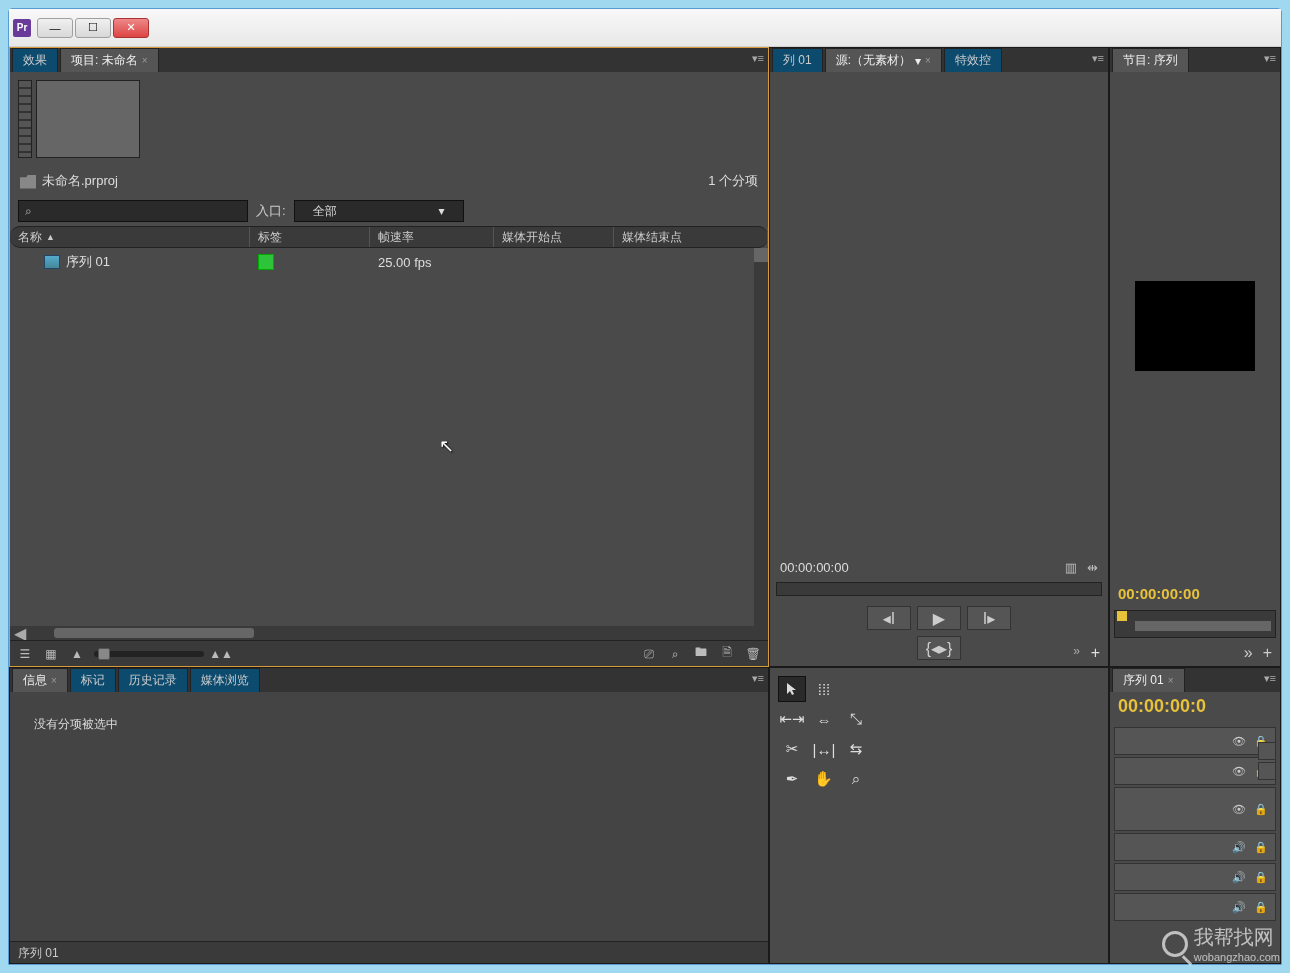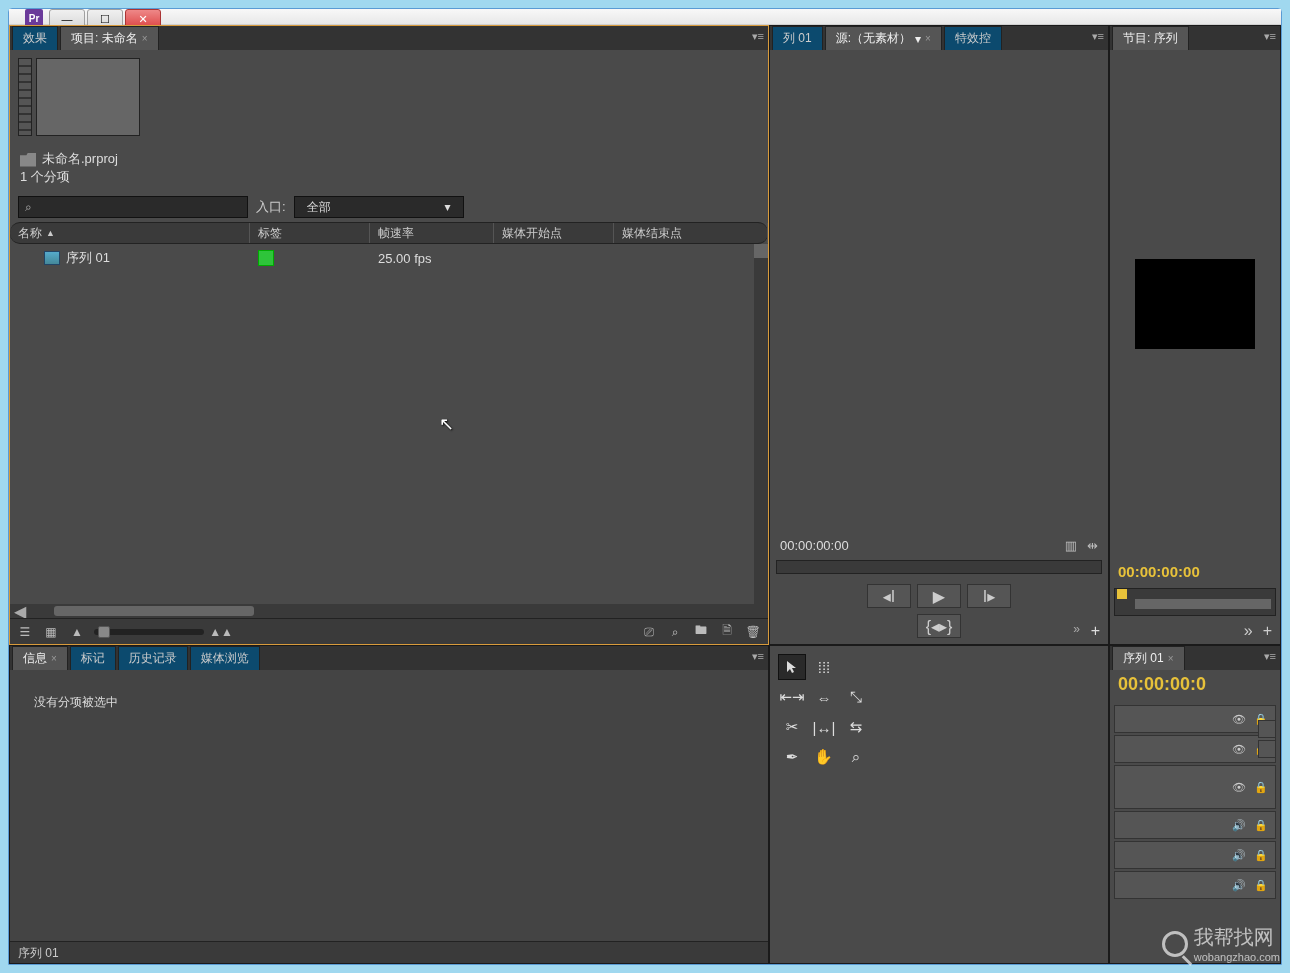--- a/index.html
+++ b/index.html
@@ -1,20 +1,20 @@
 <!DOCTYPE html>
 <html><head>
 <meta charset="utf-8">
 <style>
 * { margin: 0; padding: 0; box-sizing: border-box; font-family: "Microsoft YaHei", Arial, sans-serif; }
 body { background: #a0d8ef; width: 1290px; height: 973px; overflow: hidden; position: relative; }
 
 .window { position: absolute; top: 8px; left: 8px; right: 8px; bottom: 8px; background: #fff; border: 1px solid #5a9bd4; border-radius: 4px 4px 0 0; display: flex; flex-direction: column; }
 
-.titlebar { height: 16px; background: linear-gradient(#f8f8f8, #e8e8e8); display: flex; align-items: flex-start; padding: 0 16px; border-bottom: 1px solid #d0d0d0; }
+.titlebar { height: 38px; background: linear-gradient(#f8f8f8, #e8e8e8); display: flex; align-items: center; padding: 0 4px; border-bottom: 1px solid #d0d0d0; }
 .app-icon { width: 18px; height: 18px; background: #6a3a9a; color: #fff; font-size: 10px; font-weight: bold; display: flex; align-items: center; justify-content: center; border-radius: 2px; margin-right: 6px; }
 .title-text { font-size: 13px; color: #333; flex: 1; }
 .win-btns { display: flex; gap: 2px; }
 .win-btn { width: 36px; height: 20px; border: 1px solid #a0a0a0; background: linear-gradient(#f0f0f0,#d8d8d8); border-radius: 3px; display: flex; align-items: center; justify-content: center; font-size: 11px; cursor: pointer; }
 .win-btn.close { background: linear-gradient(#e88,#d44); border-color: #a33; color: #fff; }
 
 .menubar { height: 28px; background: #fff; display: flex; align-items: center; padding: 0 8px; border-bottom: 1px solid #ddd; }
 .menu-item { padding: 4px 10px; font-size: 13px; color: #000; cursor: pointer; }
 
 .workspace { flex: 1; background: #2a2a2a; display: flex; flex-direction: column; position: relative; }
@@ -29,27 +29,27 @@
 .tab.active { background: #555; color: #eee; }
 .tab .close-x { font-size: 10px; color: #999; }
 .panel-body { flex: 1; background: #4a4a4a; overflow: hidden; position: relative; }
 
 .project-panel { flex: 0 0 760px; }
 .project-panel.selected { outline: 2px solid #d89b3c; outline-offset: -2px; }
 .proj-preview { padding: 8px; display: flex; gap: 10px; }
 .proj-thumb-wrap { display: flex; align-items: center; gap: 4px; }
 .proj-thumb { width: 104px; height: 78px; background: #666; border: 1px solid #222; }
 .proj-filmstrip { width: 14px; height: 78px; background: repeating-linear-gradient(#555 0 6px, #333 6px 8px); border: 1px solid #222; }
-.proj-info { padding: 6px 10px; display: flex; justify-content: space-between; color: #ddd; font-size: 13px; flex-direction: column; }
+.proj-info { padding: 6px 10px; display: flex; justify-content: space-between; align-items: center; color: #ddd; font-size: 13px; }
 .proj-folder-icon { width: 16px; height: 14px; background: #888; clip-path: polygon(0 20%, 40% 20%, 50% 0, 100% 0, 100% 100%, 0 100%); display: inline-block; margin-right: 6px; vertical-align: middle; }
 .proj-search-row { display: flex; align-items: center; gap: 8px; padding: 4px 8px; }
 .search-box { flex: 0 0 230px; height: 22px; background: #2a2a2a; border: 1px solid #111; display: flex; align-items: center; padding: 0 6px; color: #aaa; font-size: 12px; }
 .search-box .mag { margin-right: 4px; }
 .inlet-label { color: #ccc; font-size: 13px; }
-.inlet-select { flex: 0 0 170px; height: 22px; background: #2a2a2a; border: 1px solid #111; color: #ddd; font-size: 12px; display: flex; align-items: center; justify-content: space-between; padding: 0 12px; }
+.inlet-select { flex: 0 0 170px; height: 22px; background: #2a2a2a; border: 1px solid #111; color: #ddd; font-size: 12px; display: flex; align-items: center; justify-content: space-between; padding: 0 18px; }
 .list-header { display: flex; background: #3a3a3a; border-top: 1px solid #222; border-bottom: 1px solid #222; height: 22px; border-radius: 10px; }
 .list-header .col { color: #ccc; font-size: 12px; padding: 3px 8px; border-right: 1px solid #555; display: flex; align-items: center; gap: 4px; }
 .col-name { flex: 0 0 240px; }
 .col-label { flex: 0 0 120px; }
 .col-fps { flex: 0 0 124px; }
 .col-start { flex: 0 0 120px; }
 .col-end { flex: 1; }
 .list-body { position: relative; flex: 1; background: #4a4a4a; overflow: auto; }
 .list-row { display: flex; height: 28px; align-items: center; }
 .list-row .col { padding: 0 8px; font-size: 13px; color: #ddd; display: flex; align-items: center; gap: 6px; }

